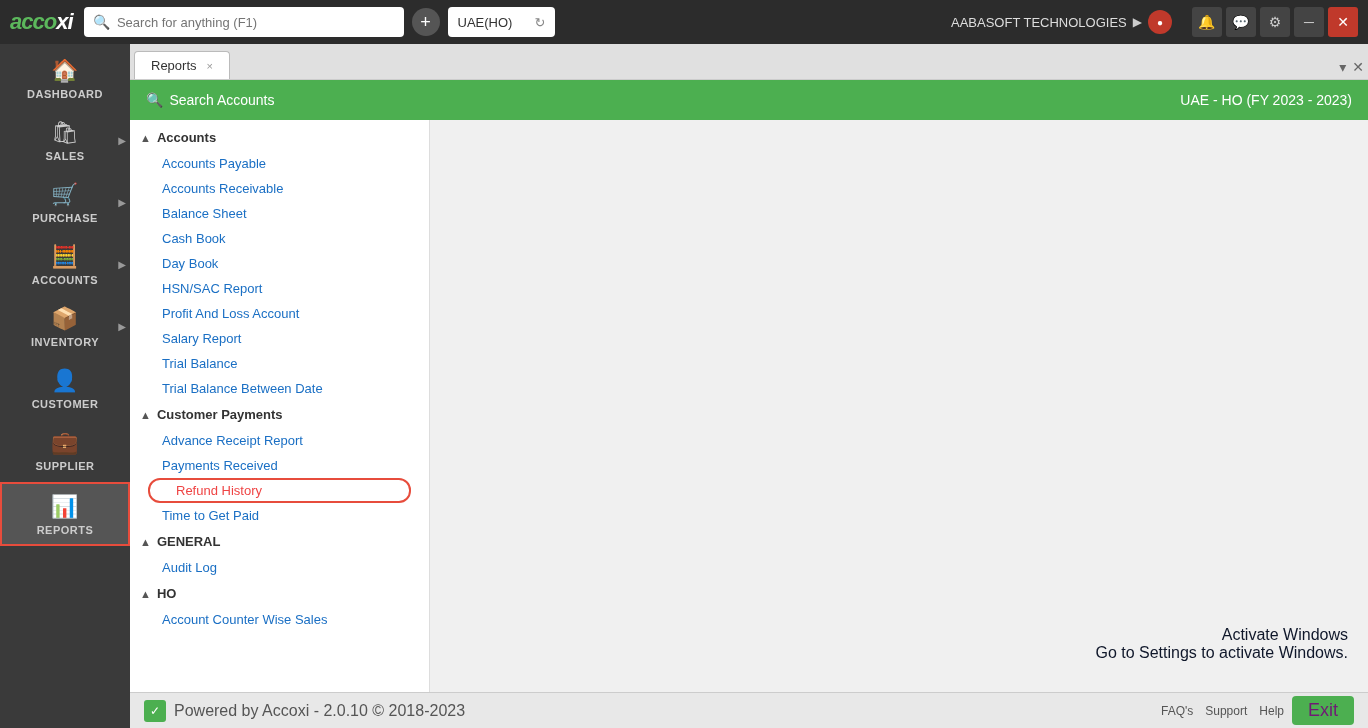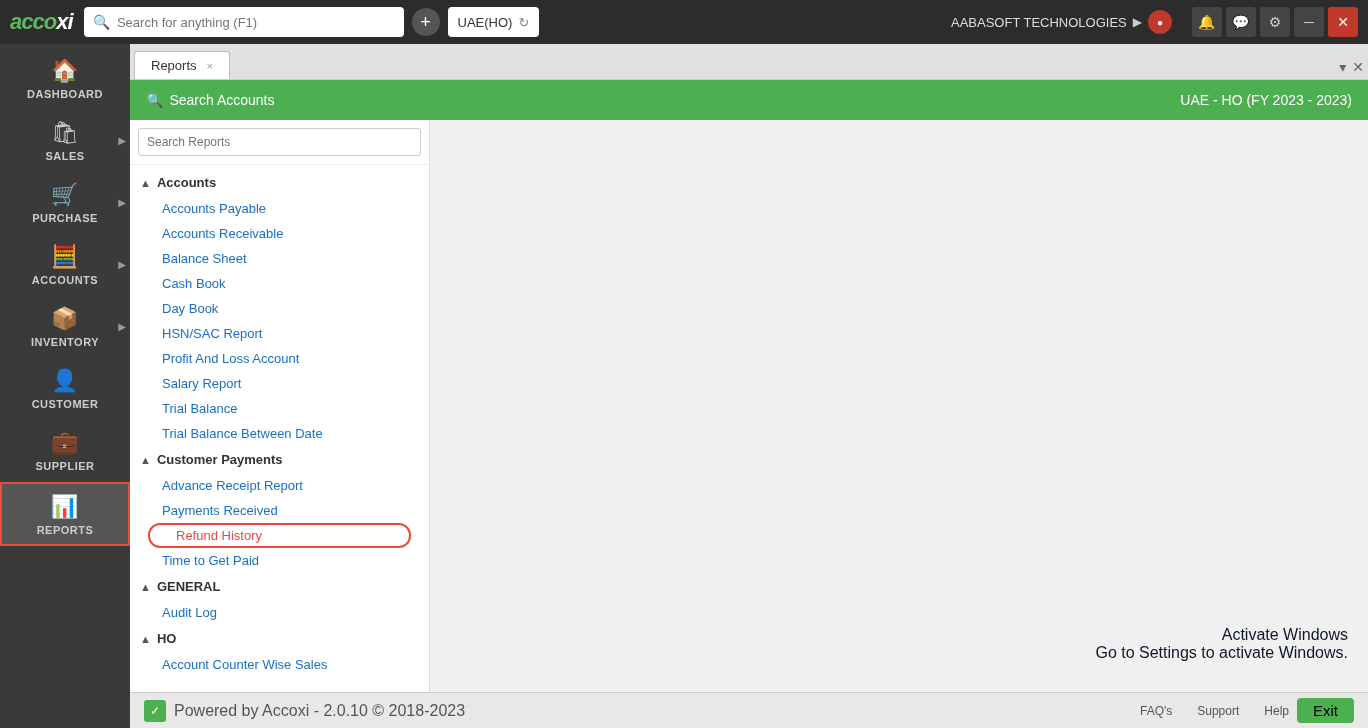--- a/index.html
+++ b/index.html
@@ -55,21 +55,21 @@
       font-size: 18px;
       cursor: pointer;
     }
     .region-selector {
       background: #fff;
       border-radius: 4px;
       height: 30px;
       display: flex;
       align-items: center;
       padding: 0 10px;
-      gap: 6px;
+      gap: 22px;
       font-size: 13px;
       color: #333;
       cursor: pointer;
     }
     .company-name {
       color: #ddd;
       font-size: 13px;
       margin-left: auto;
       display: flex;
       align-items: center;
@@ -321,35 +321,35 @@
       color: #fff;
       font-size: 12px;
     }
     .footer-text {
       font-size: 16px;
       color: #555;
       flex: 1;
     }
     .footer-links {
       display: flex;
-      gap: 25px;
+      gap: 12px;
       align-items: center;
     }
     .footer-link {
       font-size: 12px;
       color: #555;
       cursor: pointer;
     }
     .exit-btn {
       background: #4caf50;
-      color: #000000;
+      color: #701a75;
       border: none;
       border-radius: 4px;
       padding: 4px 16px;
-      font-size: 15px;
+      font-size: 18px;
       cursor: pointer;
     }
   </style>
 </head>
 <body>
 
 <div class="topbar">
   <div class="logo">
     <span>acco</span>xi
   </div>
@@ -434,23 +434,20 @@
       <div class="search-label">
         <span>🔍</span>
         <span>Search Accounts</span>
       </div>
       <div class="fiscal-info">UAE - HO (FY 2023 - 2023)</div>
     </div>
 
     <div class="reports-content">
 
       <div class="reports-left">
-        <div class="reports-search">
-          <input type="text" placeholder="Search Reports" style="">
-        </div>
         <div class="reports-tree">
 
           <div class="tree-section-header">
             <span class="arrow">▲</span>
             <span>Accounts</span>
           </div>
           <div class="tree-item">Accounts Payable</div>
           <div class="tree-item">Accounts Receivable</div>
           <div class="tree-item">Balance Sheet</div>
           <div class="tree-item">Cash Book</div>

